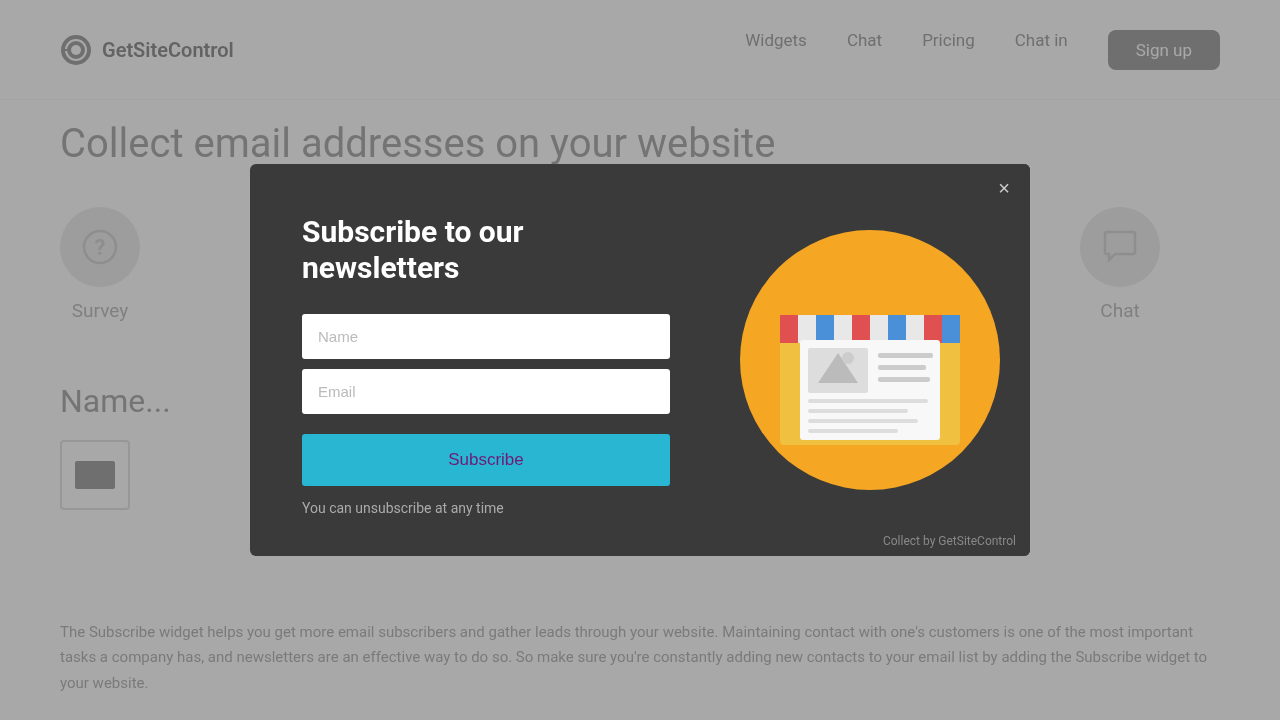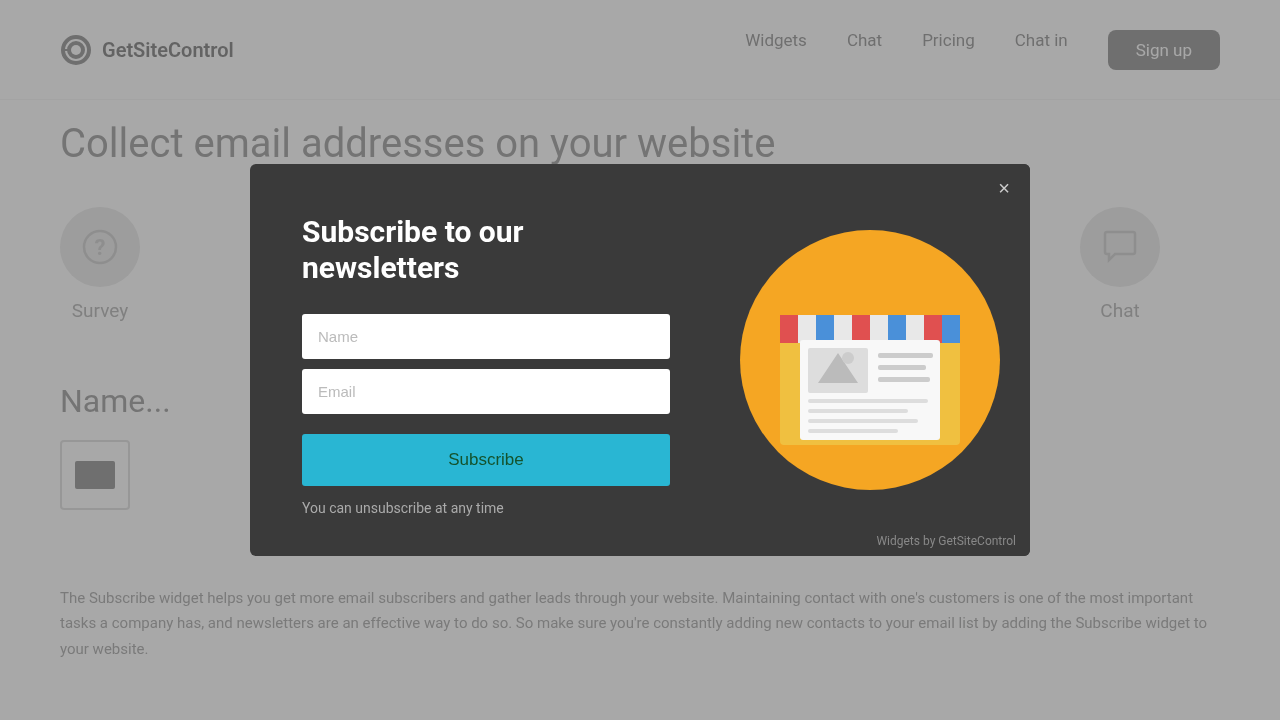--- a/index.html
+++ b/index.html
@@ -129,21 +129,21 @@
     .choose-inner {
       width: 40px;
       height: 28px;
       background: #555;
       border-radius: 2px;
     }
 
     
     .body-text {
       position: absolute;
-      bottom: 58px;
+      bottom: 24px;
       left: 60px;
       right: 60px;
       font-size: 15px;
       color: #777;
       line-height: 1.7;
     }
 
     
     .overlay {
       position: absolute;
@@ -192,21 +192,21 @@
       color: #7f1d1d;
       background: #fff;
     }
     .modal-input::placeholder {
       color: #bbb;
     }
     .modal-btn {
       width: 100%;
       padding: 16px;
       background: #29b6d3;
-      color: #14532d;
+      color: #701a75;
       border: none;
       border-radius: 3px;
       font-size: 17px;
       font-weight: 500;
       cursor: pointer;
       margin-top: 10px;
       margin-bottom: 14px;
     }
     .modal-note {
       font-size: 14px;
@@ -369,15 +369,15 @@
           <rect x="108" y="102" width="52" height="5" rx="2" fill="#ccc"></rect>
 
           <rect x="38" y="124" width="120" height="4" rx="2" fill="#ddd"></rect>
           <rect x="38" y="134" width="100" height="4" rx="2" fill="#ddd"></rect>
           <rect x="38" y="144" width="110" height="4" rx="2" fill="#ddd"></rect>
           <rect x="38" y="154" width="90" height="4" rx="2" fill="#ddd"></rect>
         </svg>
       </div>
     </div>
 
-    <span class="powered-by">Widgets by GetSiteControl</span>
+    <span class="powered-by">Collect by GetSiteControl</span>
   </div>
 </div>
 
 </body></html>

